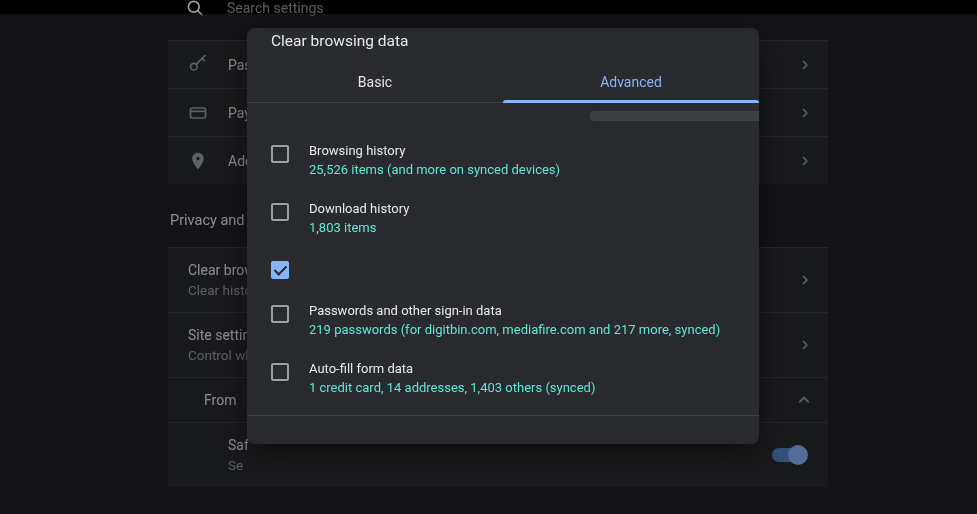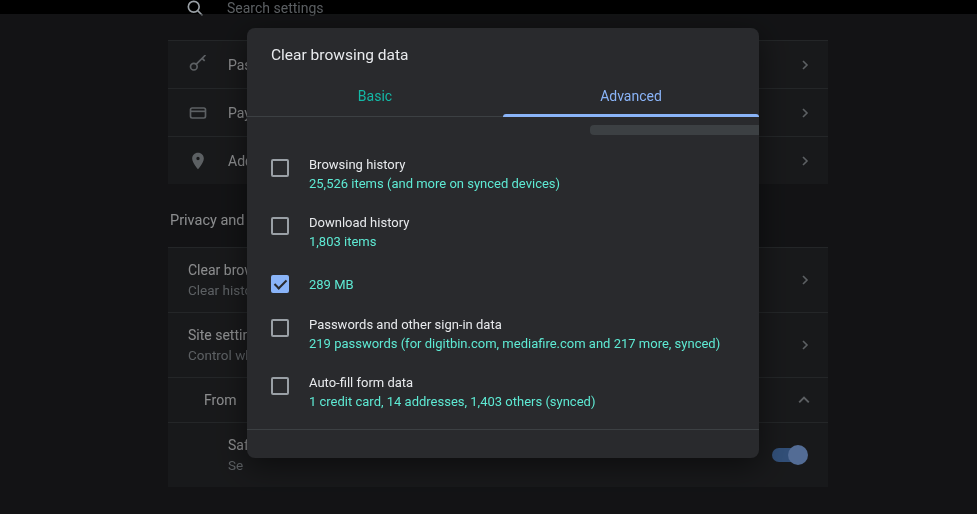--- a/index.html
+++ b/index.html
@@ -47,24 +47,24 @@
   .chev-up { position: absolute; right: 18px; top: 50%; transform: translateY(-50%); color: #9aa0a6;}
 
   
   .scrim { position: fixed; inset: 14px 0 0 0; background: rgba(0,0,0,0.4); }
   .dialog {
     position: fixed; left: 247px; top: 28px; width: 512px;
     background: #292a2d; border-radius: 8px; box-shadow: 0 8px 30px rgba(0,0,0,0.5);
     display: flex; flex-direction: column;
     overflow: hidden;
   }
-  .dialog-title { padding: 18px 24px 14px; font-size: 15.5px; color: #e8eaed; }
+  .dialog-title { padding: 4px 24px 14px; font-size: 15.5px; color: #e8eaed; }
   .tabs { display: flex; border-bottom: 1px solid #3c4043; }
   .tab { flex: 1; text-align: center; padding: 10px 0 12px; font-size: 14px; cursor: pointer; }
-  .tab.basic { color: #14b8a6; }
+  .tab.basic { color: #e5e5e5; }
   .tab.adv { color: #8ab4f8; font-weight: 400; position: relative; }
   .tab.adv::after {
     content: ""; position: absolute; left: 0; right: 0; bottom: -1px; height: 3px;
     background: #8ab4f8; border-radius: 3px 3px 0 0;
     margin: 0 auto; width: 100%;
   }
   .dropdown-remnant {
     margin: 8px 0 6px 343px;
     width: 200px; height: 10px;
     background: #3c4043; border-radius: 4px;
@@ -215,21 +215,20 @@
       <div class="opt-text">
         <div class="t1">Download history</div>
         <div class="t2">1,803 items</div>
       </div>
     </div>
 
 
     <div class="opt">
       <div class="cb checked"></div>
       <div class="opt-text">
-        <div class="t2">289 MB</div>
       </div>
     </div>
 
     <div class="opt">
       <div class="cb"></div>
       <div class="opt-text">
         <div class="t1">Passwords and other sign-in data</div>
         <div class="t2">219 passwords (for digitbin.com, mediafire.com and 217 more, synced)</div>
       </div>
     </div>

